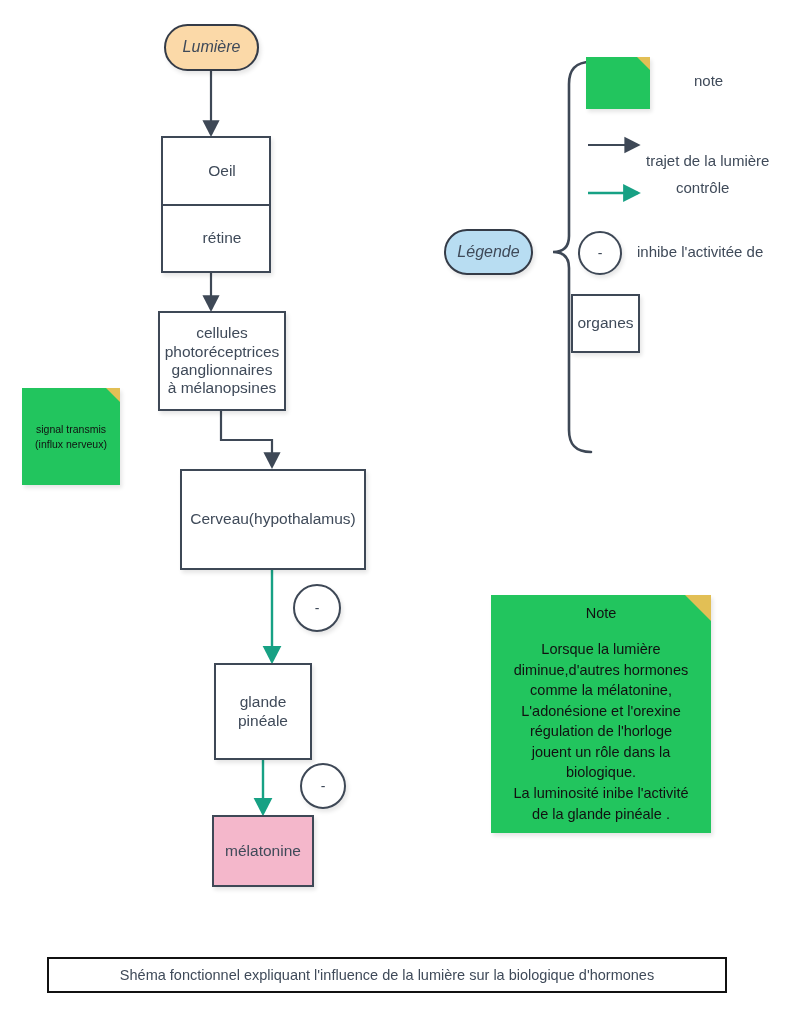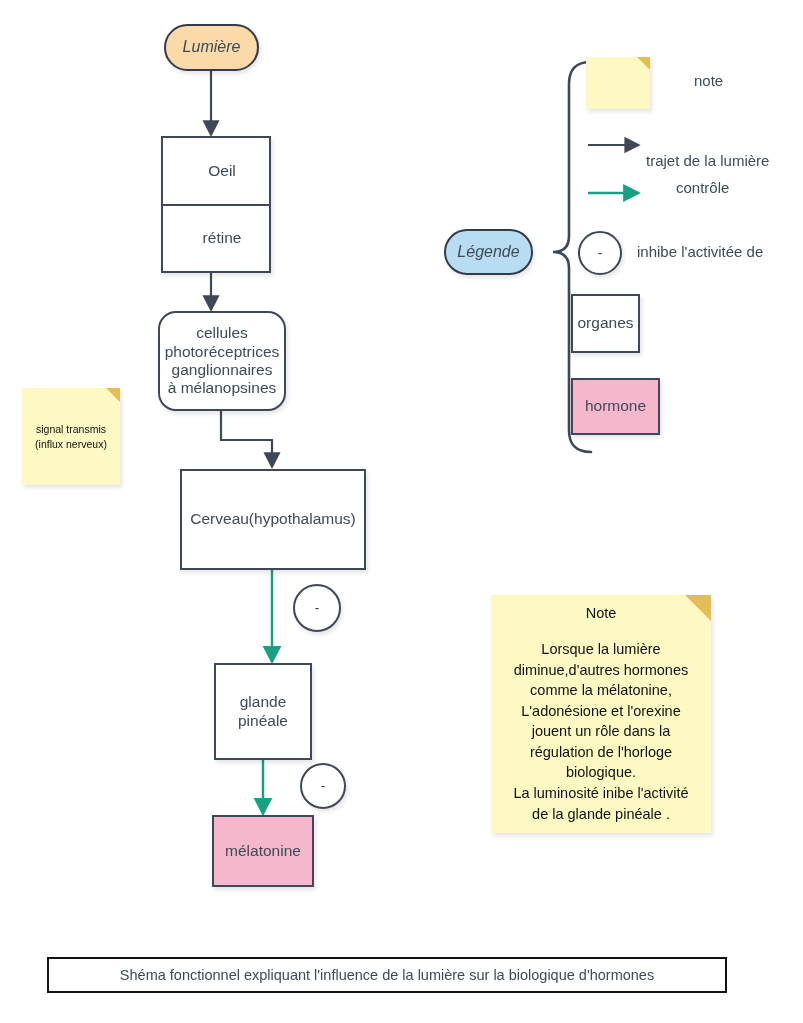--- a/index.html
+++ b/index.html
@@ -85,21 +85,21 @@
     font-size: 15.5px;
     color: #3f4a59;
     padding-left: 12px;
   }
   .eye-cell.top {
     border-bottom: 2.5px solid #3e4856;
   }
   .sticky {
     position: absolute;
     box-sizing: border-box;
-    background: #fef9c3;
+    background: #22c55e;
     color: #111111;
     text-align: center;
     display: flex;
     flex-direction: column;
     align-items: center;
     justify-content: center;
   }
   .sticky .fold {
     position: absolute;
     top: 0; right: 0;
@@ -188,21 +188,21 @@
 
   <div class="node pill pill-lumiere shadow" style="left:164px; top:24px; width:95px; height:47px;font-style:italic;">
     <span>Lumière</span>
   </div>
 
   <div class="eye-box shadow" style="left:161px; top:136px; width:110px; height:137px;">
     <div class="eye-cell top">Oeil</div>
     <div class="eye-cell">rétine</div>
   </div>
 
-  <div class="node box shadow" style="left:158px; top:311px; width:128px; height:100px; flex-direction:column;border-radius:18px;">
+  <div class="node box shadow" style="left:158px; top:311px; width:128px; height:100px; flex-direction:column;">
     <span>cellules</span>
     <span>photoréceptrices</span>
     <span>ganglionnaires</span>
     <span>à mélanopsines</span>
   </div>
 
   <div class="node box shadow" style="left:180px; top:469px; width:186px; height:101px;">
     <span>Cerveau(hypothalamus)</span>
   </div>
 
@@ -230,22 +230,22 @@
   </div>
 
   <div class="sticky shadow" style="left:491px; top:595px; width:220px; height:238px; justify-content:flex-start; padding-top:10px;">
     <span class="fold" style="border-left-width:26px; border-top-width:26px;"></span>
     <div class="note-title">Note</div>
     <div class="note-body">
       <div>Lorsque la lumière</div>
       <div>diminue,d'autres hormones</div>
       <div>comme la mélatonine,</div>
       <div>L'adonésione et l'orexine</div>
+      <div>régulation de l'horloge</div>
       <div>jouent un rôle dans la</div>
-      <div>régulation de l'horloge</div>
       <div>biologique.</div>
       <div>La luminosité inibe l'activité</div>
       <div>de la glande pinéale .</div>
     </div>
   </div>
 
   <div class="node pill pill-legende shadow" style="left:444px; top:229px; width:89px; height:46px;">
     <span>Légende</span>
   </div>
 
@@ -260,21 +260,18 @@
 
   <div class="minus-circle shadow" style="left:578px; top:231px; width:44px; height:44px;">
     <span>-</span>
   </div>
   <div class="legend-label" style="left:637px; top:243px;">inhibe l'activitée de</div>
 
   <div class="node box shadow" style="left:571px; top:294px; width:69px; height:59px;">
     <span>organes</span>
   </div>
 
-  <div class="node box hormone-fill shadow" style="left:571px; top:378px; width:89px; height:57px;">
-    <span>hormone</span>
-  </div>
 
   <div class="caption-box" style="left:47px; top:957px; width:680px; height:36px;">
     <span>Shéma fonctionnel expliquant l'influence de la lumière sur la biologique d'hormones</span>
   </div>
 
 </div>
 
 </body></html>

